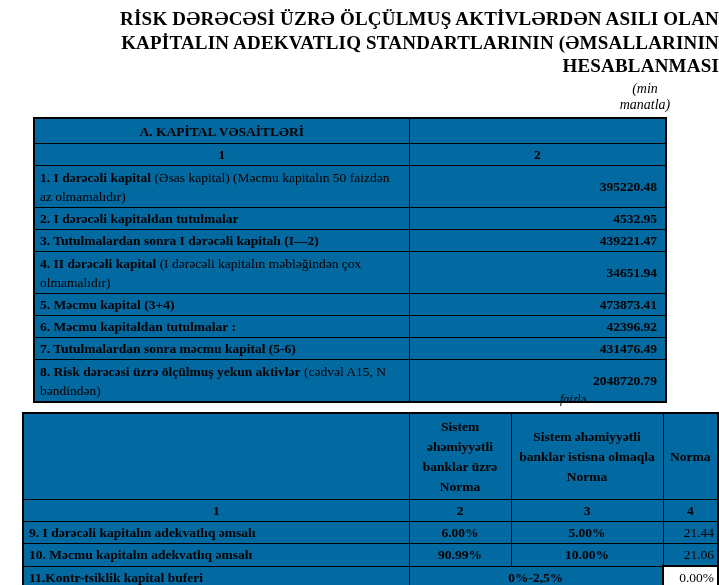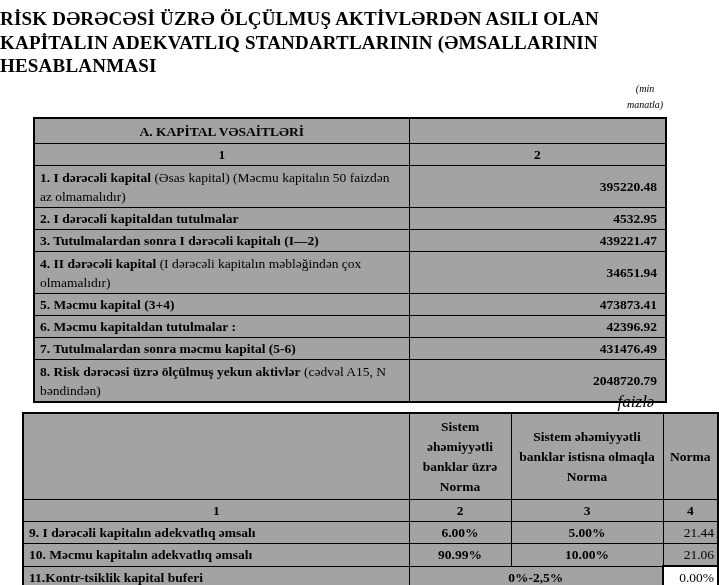--- a/index.html
+++ b/index.html
@@ -3,34 +3,34 @@
 <meta charset="utf-8">
 <style>
   html,body { margin:0; padding:0; background:#ffffff; }
   .page {
     position:relative; width:719px; height:585px; background:#ffffff;
     font-family:"Liberation Serif", serif; color:#000;
     overflow:hidden;
   }
   .title {
     position:absolute; top:7px; left:0; width:719px;
-    text-align:left; font-weight:bold; font-size:19px; line-height:23.5px;
+    text-align:right; font-weight:bold; font-size:19px; line-height:23.5px;
     letter-spacing:0.2px;
   }
   .note-top {
     position:absolute; top:81px; left:585px; width:120px;
-    text-align:center; font-style:italic; font-size:10px; line-height:16px;
+    text-align:center; font-style:italic; font-size:14px; line-height:16px;
   }
   .note-bottom {
     position:absolute; top:392px; left:560px; width:152px;
-    text-align:center; font-style:italic; font-size:17px;
+    text-align:left; font-style:italic; font-size:12px;
   }
   table {
     position:absolute; border-collapse:collapse; table-layout:fixed;
-    background:#a3a3a3; border:2px solid #000;
+    background:#0369a1; border:2px solid #000;
   }
   #t1 { top:117px; left:33px; width:632px; }
   #t2 { top:412px; left:22px;  width:695px; }
   td {
     border:1.5px solid #000; font-size:13.5px; line-height:19px;
     padding:1px 4px; vertical-align:middle; overflow:hidden;
   }
   .b { font-weight:bold; }
   .center { text-align:center; }
   .lab { text-align:left; padding-left:5px;margin-top:40px; }

